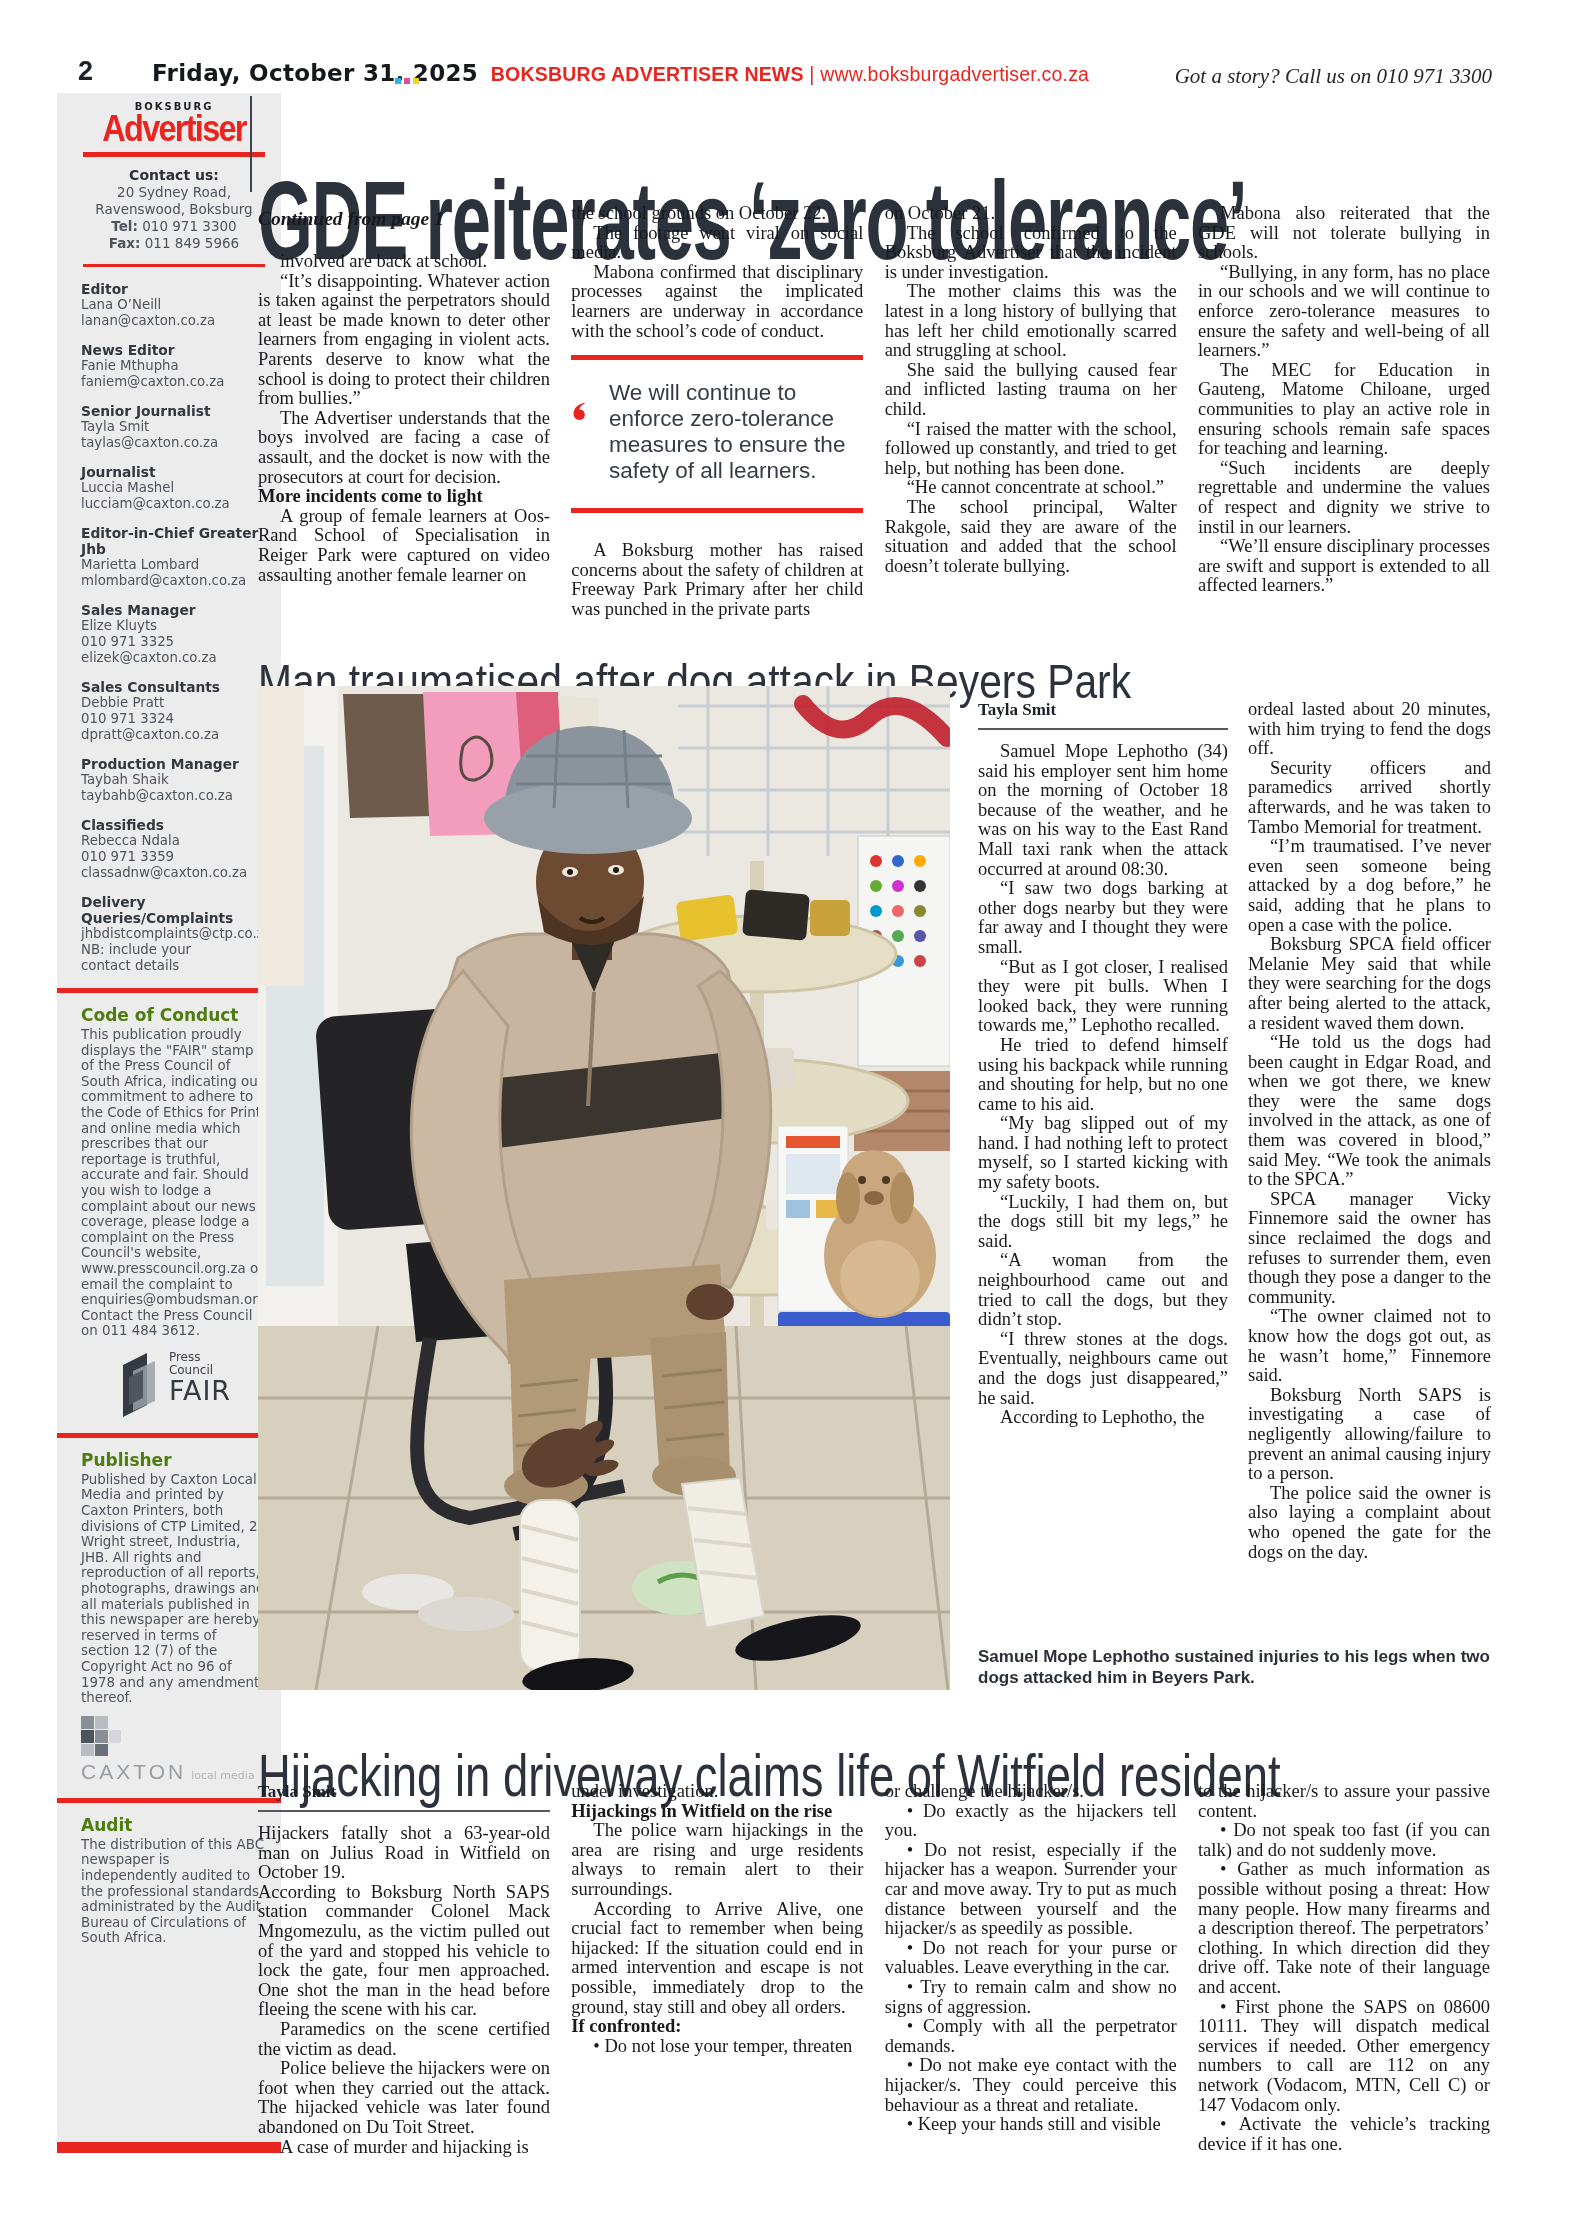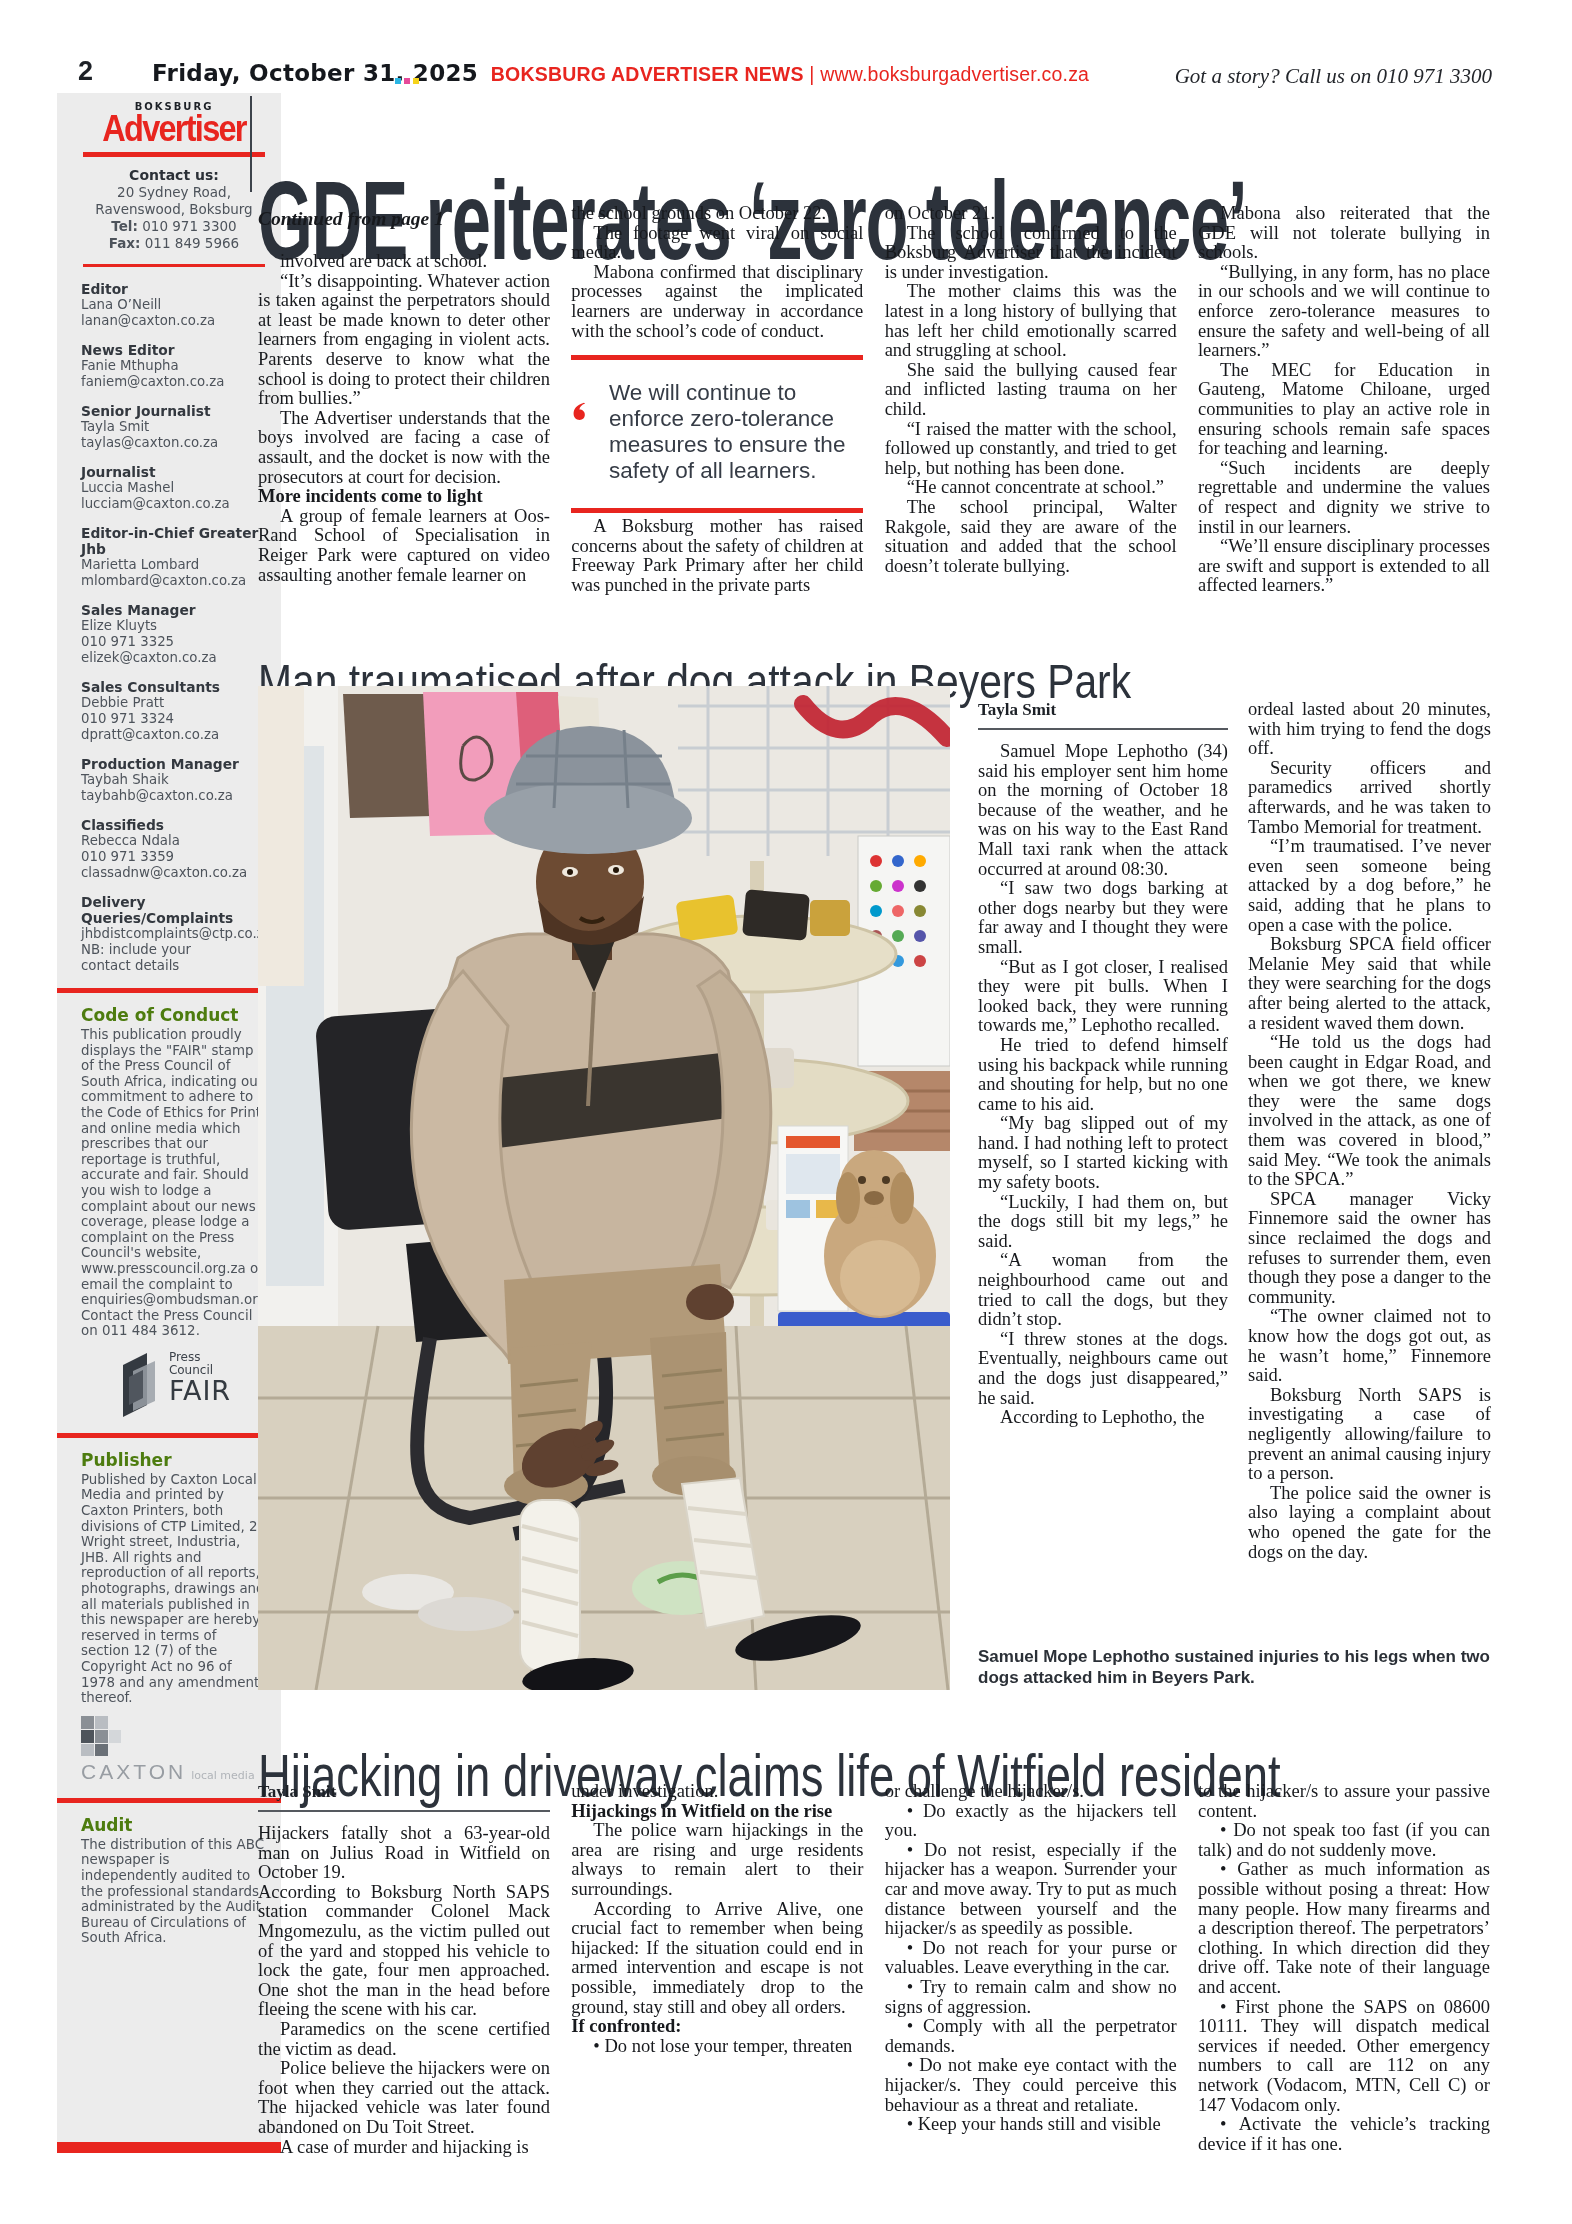--- a/index.html
+++ b/index.html
@@ -51,21 +51,21 @@
   .cols{position:absolute;display:flex;justify-content:space-between;}
   .s1{left:258px;top:204px;width:1232px;}
   .s3{left:258px;top:1782px;width:1232px;}
   .col{width:292px;font-size:18.5px;line-height:19.6px;text-align:justify;}
   .col p.para{margin:0;text-indent:22px;}
   .col p.para.ni{text-indent:0;}
   .col p.para.b{font-weight:700;text-indent:0;text-align:left;}
   .continued{font:italic 700 19.5px "Liberation Serif",serif;margin:4px 0 22px;text-align:left;}
   .byline{font:700 17px "Liberation Serif",serif;color:#1d2127;text-align:left;}
   .byline-rule{height:2px;background:#55595f;margin:8px 0 12px;}
-  .pullquote{margin:14px 0 4px;border-top:5px solid #e8251f;border-bottom:5px solid #e8251f;
+  .pullquote{margin:14px 0 28px;border-top:5px solid #e8251f;border-bottom:5px solid #e8251f;
              padding:20px 2px 24px;display:flex;gap:23px;align-items:flex-start;}
   .pullquote .qtext{font:400 22.5px/26px "Liberation Sans",sans-serif;color:#363c46;text-align:left;text-indent:0;}
   
   .dogA{position:absolute;left:978px;top:700px;width:250px;}
   .dogB{position:absolute;left:1248px;top:700px;width:243px;}
   .dogA,.dogB{font-size:18.5px;line-height:19.6px;text-align:justify;}
   .dogA p.para,.dogB p.para{margin:0;text-indent:22px;}
   .dogA p.para.ni,.dogB p.para.ni{text-indent:0;}
   .caption{position:absolute;left:978px;top:1646px;width:520px;
            font:700 17px/21px "Liberation Sans",sans-serif;color:#2b3037;text-align:left;}

